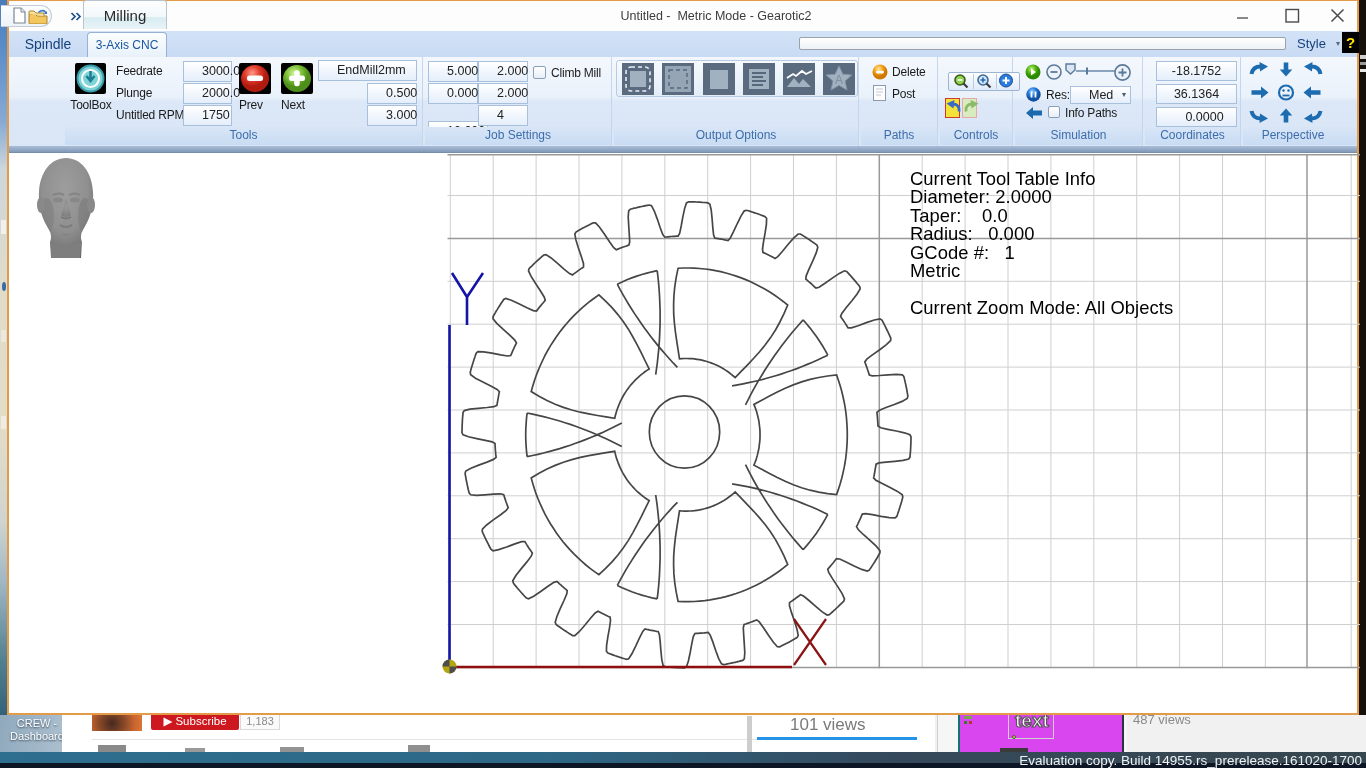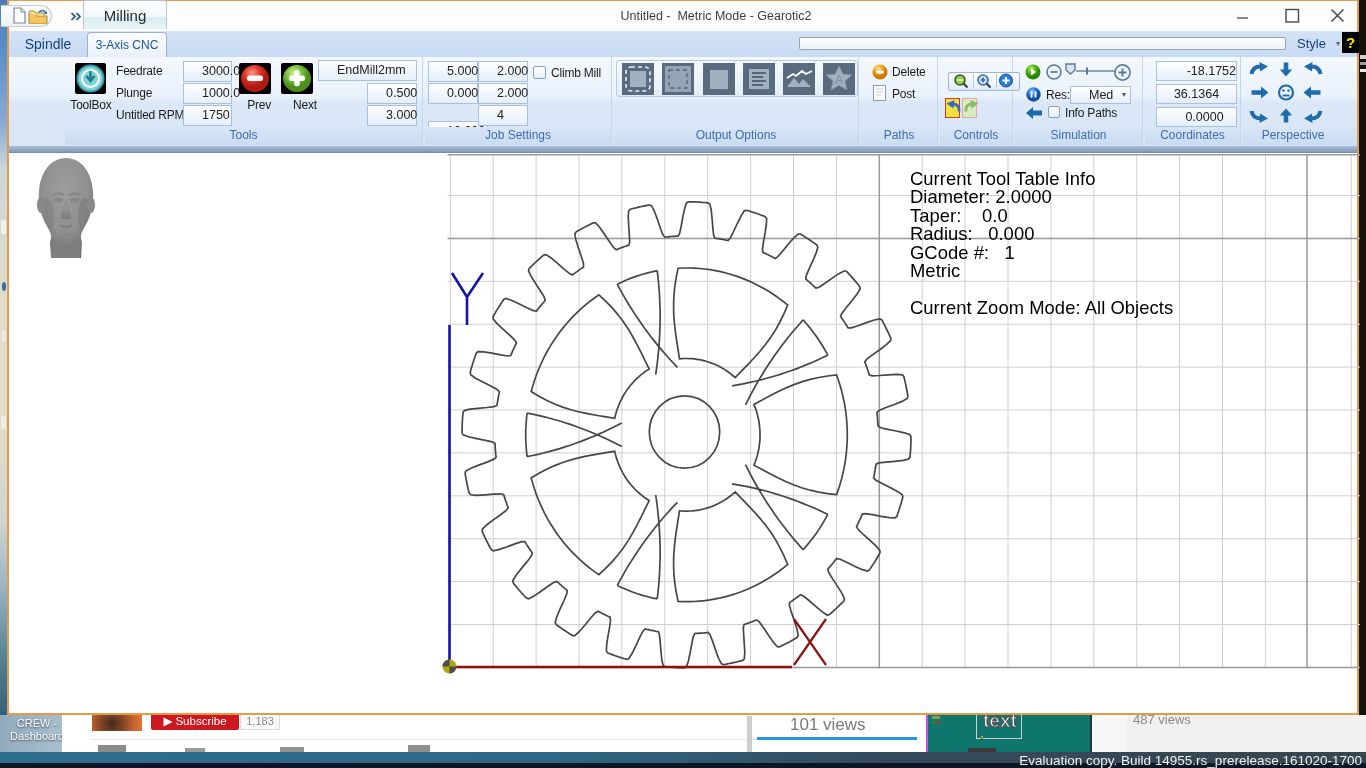--- a/index.html
+++ b/index.html
@@ -30,21 +30,21 @@
 #crewbg{left:0;top:0;width:92px;height:40px;background:linear-gradient(100deg,#8fa9bd,#b8c9d6)}
 #crewtxt{left:2px;top:2px;width:70px;text-align:center;font-size:11px;color:#fff;text-shadow:0 1px 2px #345;line-height:13px}
 #browser{left:62px;top:0;width:873px;height:40px;background:#fff}
 #thumb{left:92px;top:-3px;width:50px;height:19px;background:radial-gradient(circle at 40% 60%,#46291e 0%,#8a4a28 40%,#c8652f 70%,#e07a35 100%)}
 #subsc{left:151px;top:-2px;width:88px;height:17px;background:#cc181e;border-radius:2px;color:#fff;font-size:11.5px;text-align:center;line-height:16px}
 #subcount{left:240px;top:-2px;width:40px;height:17px;background:#fafafa;border:1px solid #d9d9d9;color:#8a8a8a;font-size:11px;text-align:center;line-height:15px}
 #sepline{left:92px;top:24px;width:824px;height:1px;background:#e4e4e4}
 #views101{left:790px;top:0px;width:130px;text-align:left;font-size:17px;color:#7a7a7a}
 #blueline{left:757px;top:22px;width:160px;height:3px;background:#2793e6}
 #win2{left:937px;top:0;width:190px;height:40px;background:#f6f6f6;border-left:1px solid #cfcfcf}
-#win2c{left:926px;top:0;width:166px;height:40px;background:#0f766e;border-left:2px solid #d946ef;border-right:2px solid #2a3440}
+#win2c{left:958px;top:0;width:166px;height:40px;background:#d946ef;border-left:2px solid #0f766e;border-right:2px solid #2a3440}
 #views487{left:1133px;top:-3px;font-size:13px;color:#8a8a8a}
 #wmband{left:0;top:37px;width:1366px;height:16px;background:linear-gradient(90deg,#2e6e8e 0%,#2d6886 40%,#35495c 65%,#37474f 100%)}
 #wmdark{left:0;top:48px;width:1366px;height:5px;background:#0c1624}
 #wmtxt{right:4px;top:38px;font-size:13.5px;color:#eef2f5}
 </style></head><body>
 <div class="abs" id="deskL"></div>
 <div class="abs" id="deskR"></div>
 <svg class="abs" style="left:1360px;top:55px" width="6" height="25" xmlns="http://www.w3.org/2000/svg">
     <rect x="0" y="0" width="6" height="4" fill="#cfcfcf"></rect>
     <rect x="0" y="7" width="6" height="3" fill="#9a9a9a"></rect>
@@ -121,49 +121,49 @@
         <circle cx="15.5" cy="15.5" r="13" fill="#7fd4d8"></circle>
         <circle cx="15.5" cy="15.5" r="13" fill="none" stroke="#3a9aa8" stroke-width="2"></circle>
         <circle cx="15.5" cy="15.5" r="8.5" fill="none" stroke="#fff" stroke-width="2"></circle>
         <path d="M15.5,8 v9 m-4,-4 l4,5 4,-5" stroke="#1d7f8f" stroke-width="2.5" fill="none"></path>
       </svg>
       <div class="lbl" style="left:0px;top:41px;width:52px;text-align:center">ToolBox</div>
       <div class="lbl" style="left:51px;top:7px">Feedrate</div>
       <div class="lbl" style="left:51px;top:29px">Plunge</div>
       <div class="lbl" style="left:51px;top:51px">Untitled RPM</div>
       <div class="fld" style="left:118px;top:4px;width:49px;height:21px">3000.0</div>
-      <div class="fld" style="left:118px;top:26px;width:49px;height:21px">1000.0</div>
+      <div class="fld" style="left:118px;top:26px;width:49px;height:21px">2000.0</div>
       <div class="fld" style="left:118px;top:48px;width:49px;height:21px">1750</div>
       <div class="icsq" style="left:174px;top:6px;width:32px;height:31px"></div>
       <svg class="abs" style="left:174px;top:6px" width="32" height="31">
         <defs>
           <radialGradient id="rg" cx="40%" cy="30%">
             <stop offset="0%" stop-color="#ff9a8a"></stop>
             <stop offset="55%" stop-color="#e03a2a"></stop>
             <stop offset="100%" stop-color="#b01a10"></stop>
           </radialGradient>
         </defs>
         <ellipse cx="16" cy="15.5" rx="14" ry="13.5" fill="url(#rg)"></ellipse>
         <rect x="8" y="12.5" width="16" height="5.5" rx="2.5" fill="#fff"></rect>
       </svg>
-      <div class="lbl" style="left:174px;top:41px;width:32px;text-align:right">Prev</div>
+      <div class="lbl" style="left:174px;top:41px;width:32px;text-align:left">Prev</div>
       <div class="icsq" style="left:216px;top:6px;width:32px;height:31px"></div>
       <svg class="abs" style="left:216px;top:6px" width="32" height="31">
         <defs>
           <radialGradient id="gg" cx="40%" cy="30%">
             <stop offset="0%" stop-color="#d6f59a"></stop>
             <stop offset="55%" stop-color="#7ec23a"></stop>
             <stop offset="100%" stop-color="#4d8f1a"></stop>
           </radialGradient>
         </defs>
         <ellipse cx="16" cy="15.5" rx="14" ry="13.5" fill="url(#gg)"></ellipse>
         <rect x="8" y="12.5" width="16" height="5.5" rx="2.5" fill="#fff"></rect>
         <rect x="13.2" y="7.2" width="5.5" height="16" rx="2.5" fill="#fff"></rect>
       </svg>
-      <div class="lbl" style="left:224px;top:41px;width:32px;text-align:center">Next</div>
+      <div class="lbl" style="left:216px;top:41px;width:32px;">Next</div>
       <div class="fld" style="left:253px;top:3px;width:99px;height:21px">EndMill2mm</div>
       <div class="fld" style="left:302px;top:26px;width:50px;height:21px">0.500</div>
       <div class="fld" style="left:302px;top:48px;width:50px;height:21px">3.000</div>
       <div class="grplbl">Tools</div>
     </div>
 <div class="abs grp" style="left:416px;width:187px">
       <div class="fld" style="left:3px;top:4px;width:50px;height:21px">5.000</div>
       <div class="fld" style="left:53px;top:4px;width:50px;height:21px">2.000</div>
       <div class="fld" style="left:3px;top:26px;width:50px;height:21px">0.000</div>
       <div class="fld" style="left:53px;top:26px;width:50px;height:21px">2.000</div>
@@ -290,21 +290,21 @@
       <div class="lbl" style="left:31px;top:31px">Res:</div>
       <div class="fld" style="left:55px;top:29px;width:61px;height:18px;line-height:16px">Med<span style="position:absolute;right:4px;top:0;font-size:8px;color:#4a5a6a">▾</span></div>
       <svg class="abs" style="left:10px;top:49px" width="18" height="14">
         <path d="M1,7 l7,-6 v3.5 h9 v5 h-9 v3.5 z" fill="#1b6aad"></path>
       </svg>
       <div class="cb" style="left:33px;top:49px;width:12px;height:12px"></div>
       <div class="lbl" style="left:50px;top:49px">Info Paths</div>
       <div class="grplbl">Simulation</div>
     </div>
 <div class="abs grp" style="left:1136px;width:96px">
-      <div class="fld" style="left:11px;top:3.5px;width:81px;height:20px;text-align:right;padding-left:0;line-height:19px">-18.1752</div>
+      <div class="fld" style="left:11px;top:3.5px;width:81px;height:20px;text-align:center;padding-left:0;line-height:19px">-18.1752</div>
       <div class="fld" style="left:11px;top:26.5px;width:81px;height:20px;text-align:center;padding-left:0;line-height:19px">36.1364</div>
       <div class="fld" style="left:11px;top:49.5px;width:81px;height:20px;text-align:center;padding-left:16px;line-height:19px">0.0000</div>
       <div class="grplbl">Coordinates</div>
     </div>
 <div class="abs grp" style="left:1234px;width:114px;border-right:none">
       <svg class="abs" style="left:6px;top:4px" width="22" height="17">
         <path d="M2.5,13 q1.5,-8 10,-7.5" stroke="#1e6cb0" stroke-width="4" fill="none"></path>
         <path d="M10.5,1 l8.5,4.5 -8,5 z" fill="#1e6cb0"></path>
       </svg>
       <svg class="abs" style="left:32px;top:4px" width="22" height="17">

